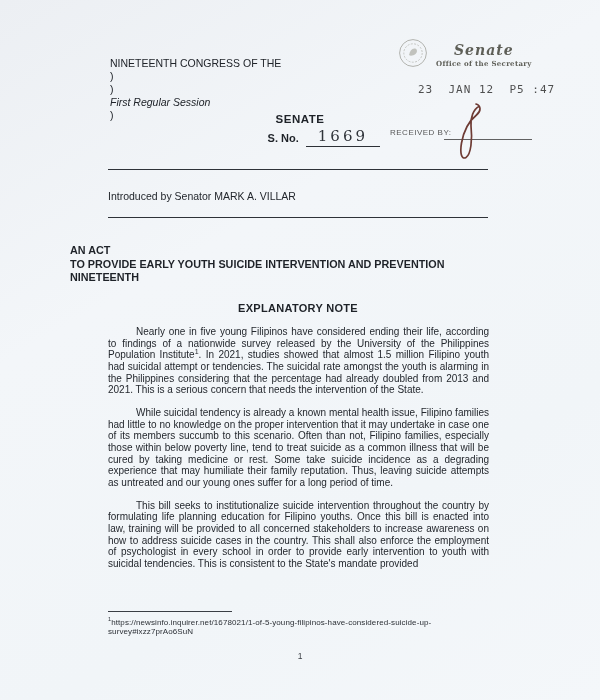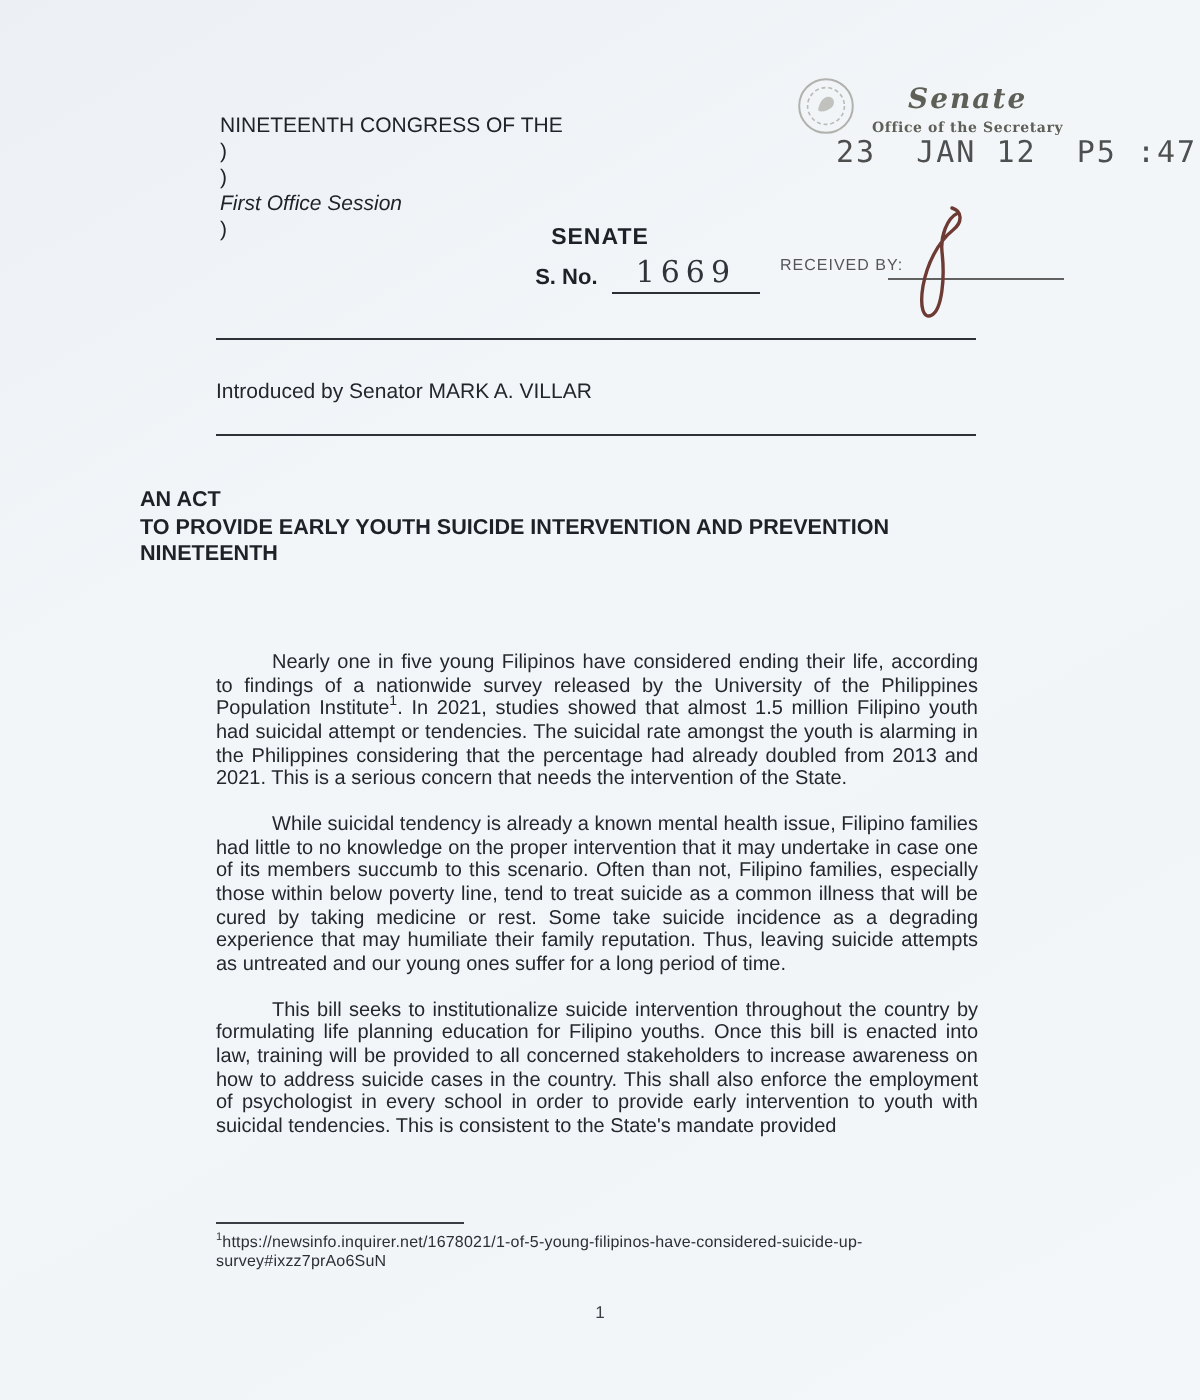--- a/index.html
+++ b/index.html
@@ -29,22 +29,22 @@
   }
   .stamp-office .office-name {
     font-family:"DejaVu Serif", serif; font-weight:bold; font-style:italic;
     font-size:14px; letter-spacing:1px;
   }
   .stamp-office .office-sub {
     font-family:"DejaVu Serif", serif; font-weight:bold;
     font-size:7px; margin-top:1px; letter-spacing:.3px;
   }
   .stamp-date {
-    position:absolute; left:418px; top:67px;
-    font-family:"DejaVu Sans Mono", monospace; font-size:15px;
+    position:absolute; left:418px; top:83px;
+    font-family:"DejaVu Sans Mono", monospace; font-size:11px;
     color:#3d3d3d; letter-spacing:1px; opacity:.9; filter:blur(.2px);
     white-space:pre;
   }
   
   .bill-no { position:absolute; left:220px; top:113px; width:160px; text-align:center; }
   .bill-no .chamber { font-weight:bold; font-size:11.5px; letter-spacing:.5px; color:#1e2228; }
   .bill-no .num-row { margin-top:3px; font-weight:bold; font-size:11px; color:#1e2228;text-align:right; }
   .bill-no .stamped-num {
     display:inline-block; font-family:"DejaVu Serif", serif; font-weight:400;
     font-size:15px; letter-spacing:3px; color:#30343a; padding:0 12px 1px 12px;
@@ -102,21 +102,21 @@
 
   <div class="congress">
     <div class="row">
       <span>NINETEENTH CONGRESS OF THE</span>
       <span class="paren">)</span>
     </div>
     <div class="row">
       <span class="paren">)</span>
     </div>
     <div class="row">
-      <span class="session">First Office Session</span>
+      <span class="session">First Regular Session</span>
       <span class="paren">)</span>
     </div>
   </div>
 
   <div class="seal">
     <svg width="30" height="30" viewBox="0 0 30 30">
       <circle cx="15" cy="15" r="13.4" fill="none" stroke="#7d7d72" stroke-width="1"></circle>
       <circle cx="15" cy="15" r="9.2" fill="none" stroke="#8d8d82" stroke-width=".8" stroke-dasharray="2 1.4"></circle>
       <path d="M11 17 C12 12.5, 14 10, 17 10.5 C19.5 11, 19.5 14.5, 17.5 16 C15.5 17.5, 12.5 18.5, 11 17 Z" fill="#9a9a8e"></path>
     </svg>
@@ -146,20 +146,21 @@
   <div class="rule rule-1"></div>
   <div class="introduced">Introduced by Senator MARK A. VILLAR</div>
   <div class="rule rule-2"></div>
 
   <div class="act-title">
     <div>AN ACT</div>
     <div>TO PROVIDE EARLY YOUTH SUICIDE INTERVENTION AND PREVENTION</div>
     <div>NINETEENTH</div>
   </div>
 
+  <div class="exp-heading">EXPLANATORY NOTE</div>
 
   <div class="body-text">
     <p><span>Nearly one in five young Filipinos have considered ending their life, according to findings of a nationwide survey released by the University of the Philippines Population Institute</span><sup>1</sup><span>. In 2021, studies showed that almost 1.5 million Filipino youth had suicidal attempt or tendencies. The suicidal rate amongst the youth is alarming in the Philippines considering that the percentage had already doubled from 2013 and 2021. This is a serious concern that needs the intervention of the State.</span></p>
     <p>While suicidal tendency is already a known mental health issue, Filipino families had little to no knowledge on the proper intervention that it may undertake in case one of its members succumb to this scenario. Often than not, Filipino families, especially those within below poverty line, tend to treat suicide as a common illness that will be cured by taking medicine or rest. Some take suicide incidence as a degrading experience that may humiliate their family reputation. Thus, leaving suicide attempts as untreated and our young ones suffer for a long period of time.</p>
     <p>This bill seeks to institutionalize suicide intervention throughout the country by formulating life planning education for Filipino youths. Once this bill is enacted into law, training will be provided to all concerned stakeholders to increase awareness on how to address suicide cases in the country. This shall also enforce the employment of psychologist in every school in order to provide early intervention to youth with suicidal tendencies. This is consistent to the State's mandate provided</p>
   </div>
 
   <div class="footnote-rule"></div>
   <div class="footnote"><sup>1</sup><span>https://newsinfo.inquirer.net/1678021/1-of-5-young-filipinos-have-considered-suicide-up-survey#ixzz7prAo6SuN</span></div>
 

